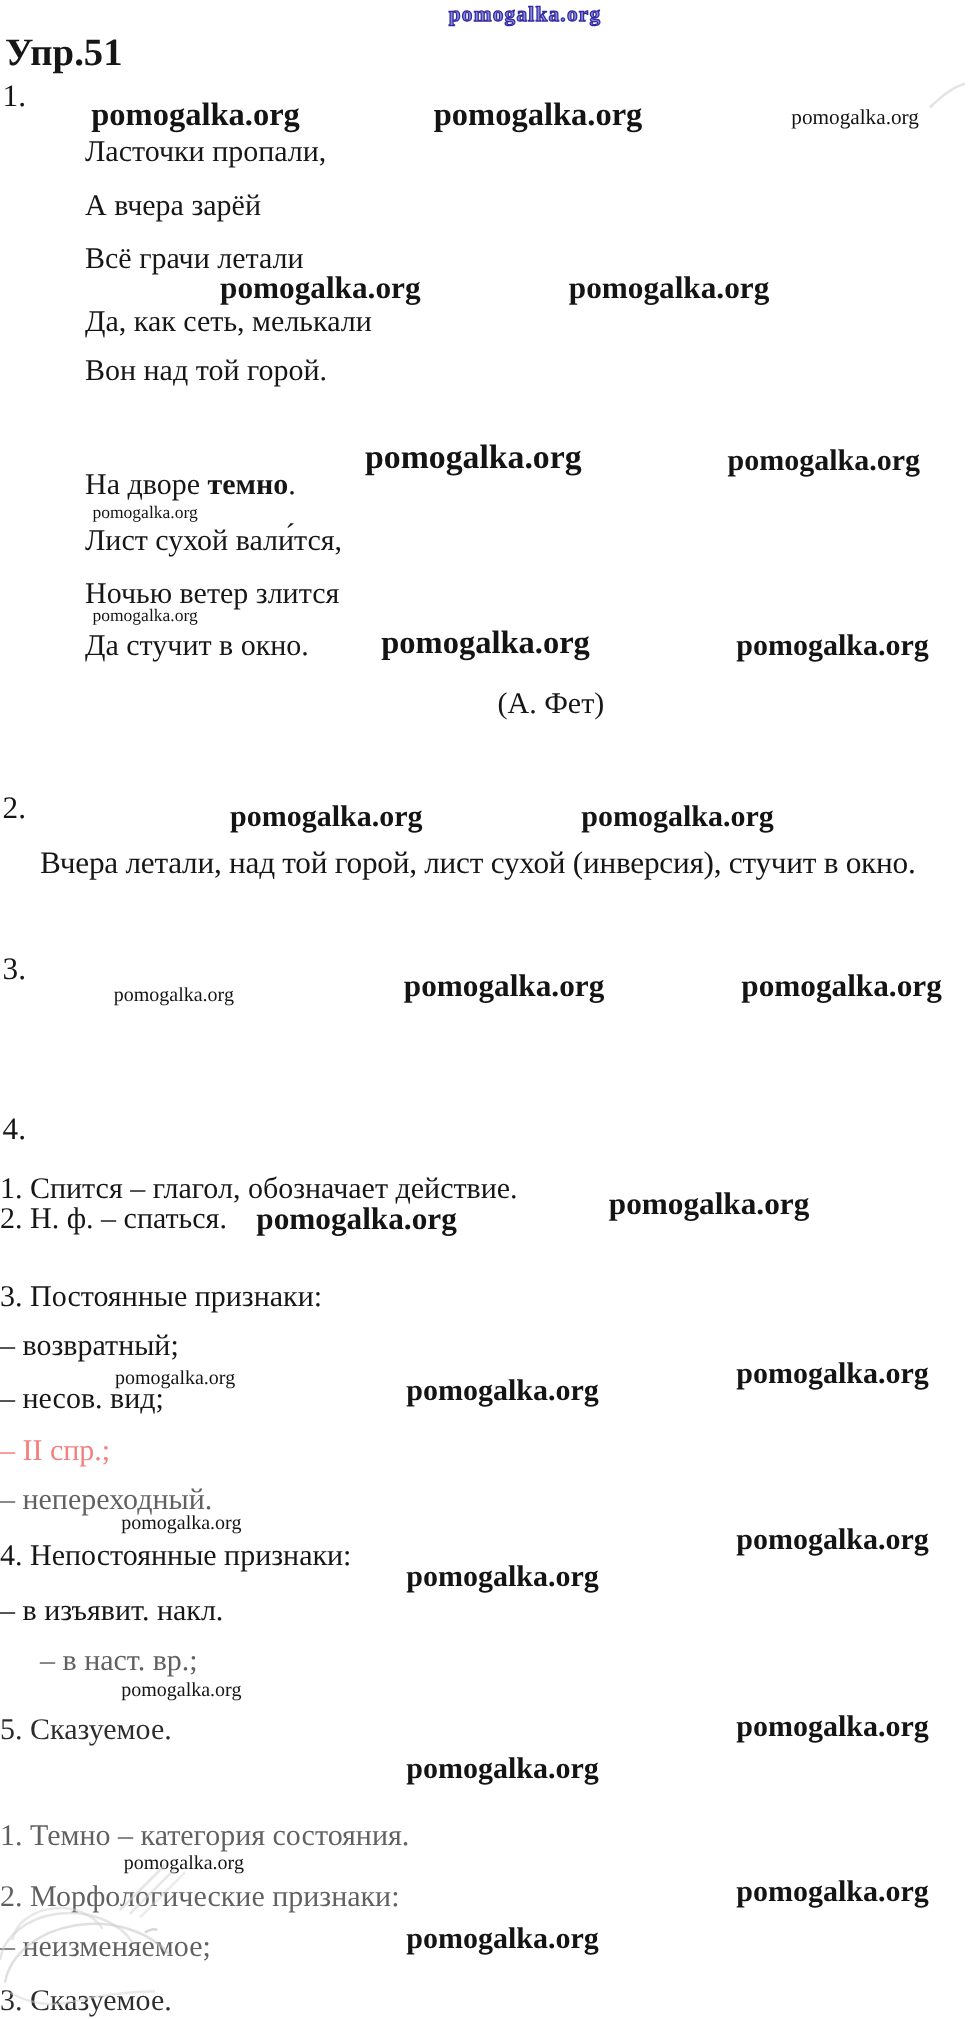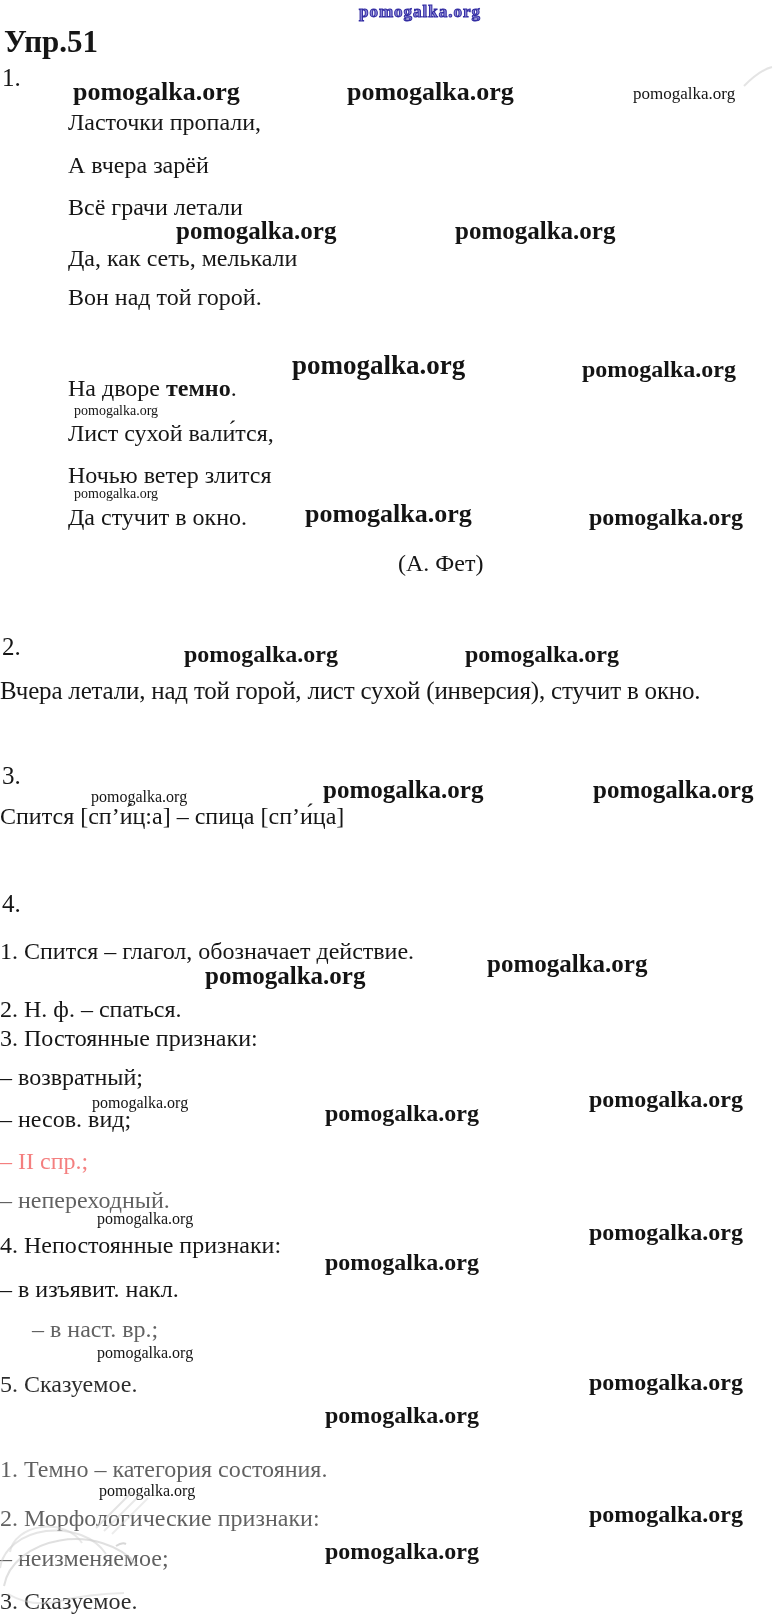--- a/index.html
+++ b/index.html
@@ -91,35 +91,34 @@
 
   <div class="t" style="left:68px; top:504px;">Да стучит в окно.</div>
   <div class="wm b26" style="left:268px; top:500px;">pomogalka.org</div>
   <div class="wm b24" style="left:552px; top:504px;">pomogalka.org</div>
 
   <div class="t" style="left:356px; top:550px;margin-left:42px;">(А. Фет)</div>
 
   <div class="t num" style="left:2px; top:633px;">2.</div>
   <div class="wm b24" style="left:147px; top:641px;">pomogalka.org</div>
   <div class="wm b24" style="left:428px; top:641px;">pomogalka.org</div>
-  <div class="t wide" style="left:0px; top:677px;">Вчера летали, над той горой, лист сухой (инверсия), стучит в окно.</div>
+  <div class="t wide" style="left:0px; top:677px;padding-left:32px;">Вчера летали, над той горой, лист сухой (инверсия), стучит в окно.</div>
 
   <div class="t num" style="left:2px; top:762px;">3.</div>
   <div class="wm s16" style="left:54px;  top:788px;">pomogalka.org</div>
   <div class="wm b25" style="left:286px; top:776px;">pomogalka.org</div>
   <div class="wm b25" style="left:556px; top:776px;">pomogalka.org</div>
-  <div class="t" style="left:0px; top:803px;">Спится [сп’и́ц:а] – спица [сп’и́ца]</div>
 
   <div class="t num" style="left:2px; top:890px;">4.</div>
 
   <div class="t" style="left:0px; top:938px;">1. Спится – глагол, обозначает действие.</div>
   <div class="wm b25" style="left:450px; top:950px;">pomogalka.org</div>
   <div class="wm b25" style="left:168px; top:962px;">pomogalka.org</div>
 
-  <div class="t" style="left:0px; top:996px;">2. Н. ф. – спаться.</div>
+  <div class="t" style="left:0px; top:962px;">2. Н. ф. – спаться.</div>
   <div class="t" style="left:0px; top:1025px;text-align:center;">3. Постоянные признаки:</div>
   <div class="t" style="left:0px; top:1064px;">– возвратный;</div>
 
   <div class="wm s16" style="left:55px;  top:1094px;">pomogalka.org</div>
   <div class="wm b24" style="left:288px; top:1100px;">pomogalka.org</div>
   <div class="wm b24" style="left:552px; top:1086px;">pomogalka.org</div>
 
   <div class="t" style="left:0px; top:1106px;">– несов. вид;</div>
   <div class="t fadeB" style="left:0px; top:1148px;">– II спр.;</div>
   <div class="t fadeA" style="left:0px; top:1187px;">– непереходный.</div>

